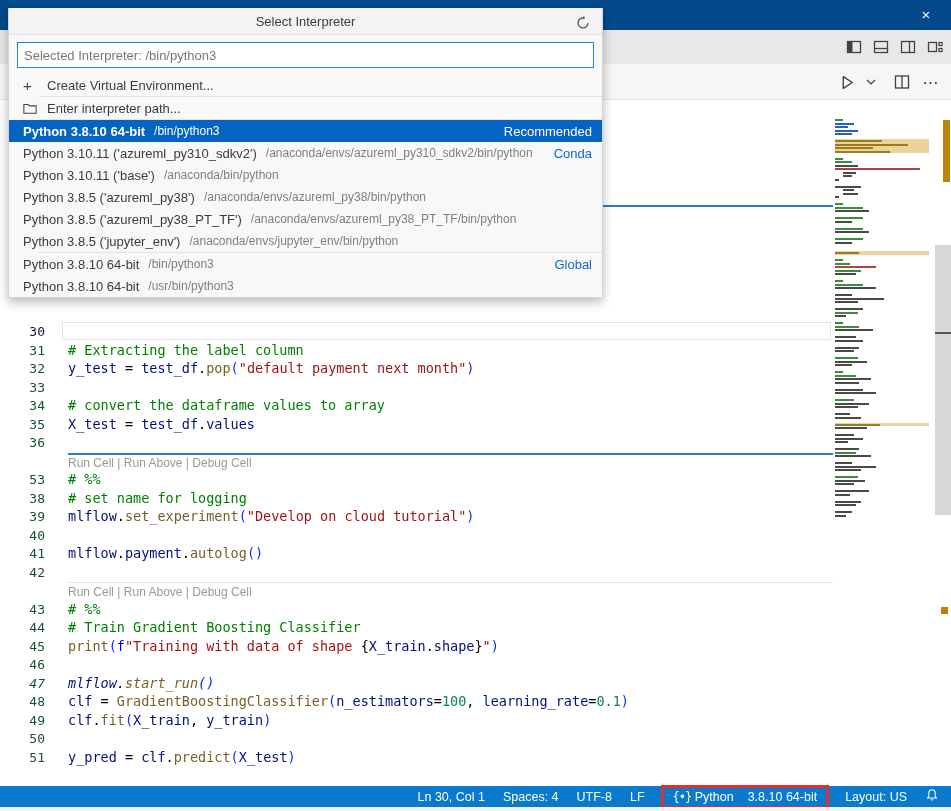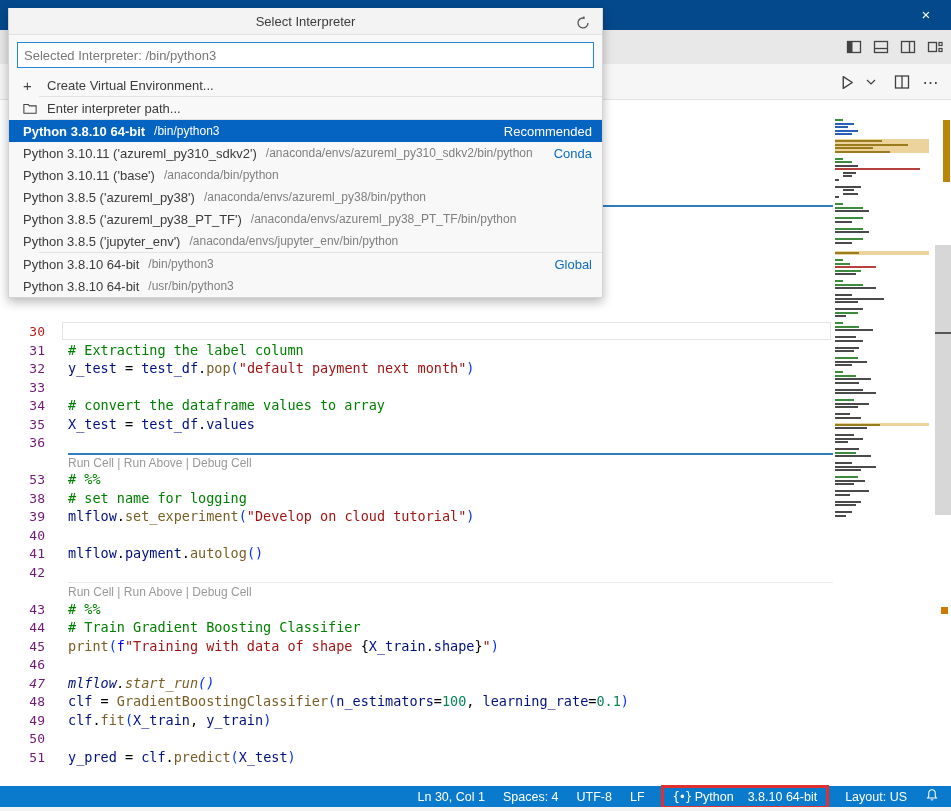--- a/index.html
+++ b/index.html
@@ -16,22 +16,22 @@
   .licon { width:17px; height:17px; display:flex; align-items:center; justify-content:center; }
   .editor-toolbar { position:absolute; top:64px; left:0; width:951px; height:36px; background:#f6f6f6;
                     border-bottom:1px solid #e3e3e3; }
   .run-icons { position:absolute; right:12px; top:0; height:36px; display:flex; align-items:center; gap:6px; color:#3f3f3f; }
 
   
   .editor { position:absolute; top:100px; left:0; width:951px; height:686px; background:#fff; }
   .cell-line-top { position:absolute; top:105px; left:68px; width:765px; height:2px; background:#2f7cc4; }
   .code-row { position:absolute; left:0; width:835px; height:19px; }
   .gutter { position:absolute; left:0; width:45px; text-align:right; font-family:"DejaVu Sans Mono", monospace;
-            font-size:13px; color:#701a75; line-height:19px; }
-  .gutter.cur { color:#b91c1c; }
+            font-size:13px; color:#14532d; line-height:19px; }
+  .gutter.cur { color:#0f172a; }
   .code-text { position:absolute; left:68px; font-family:"DejaVu Sans Mono", monospace; font-size:13.5px;
                line-height:19px; white-space:pre; }
   .cur-line-box { position:absolute; left:62px; width:769px; height:18px; border:1px solid #e4e4e4; }
   .lens-text { position:absolute; left:68px; font-size:12px; color:#999; line-height:19px; padding-top:2px; }
   .lens-border { position:absolute; left:68px; width:765px; height:0; top:1px; }
   .lens-border.blue { border-top:2px solid #2f7cc4; }
   .lens-border.gray { border-top:1px solid #e9e9e9; }
   .tk-c{color:#008000} .tk-s{color:#a31515} .tk-v{color:#001080} .tk-f{color:#795e26}
   .tk-p{color:#0431fa} .tk-k{color:#0000ff} .tk-t{color:#000} .tk-num{color:#098658}
 

